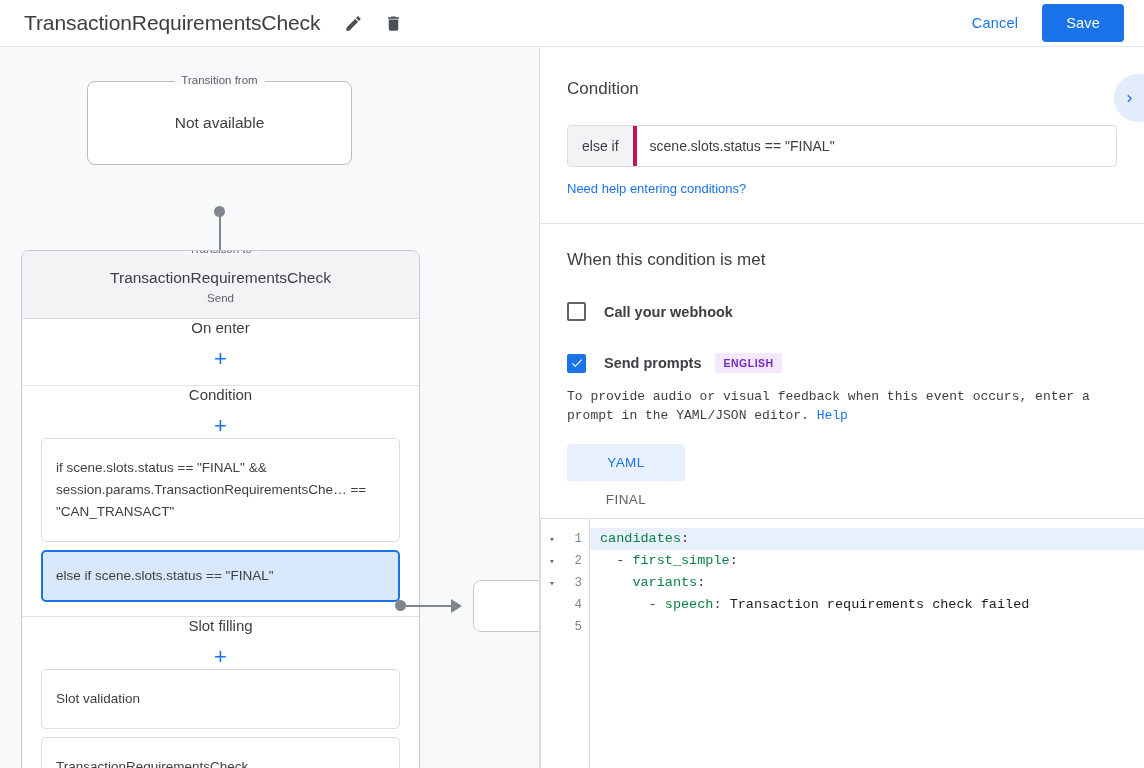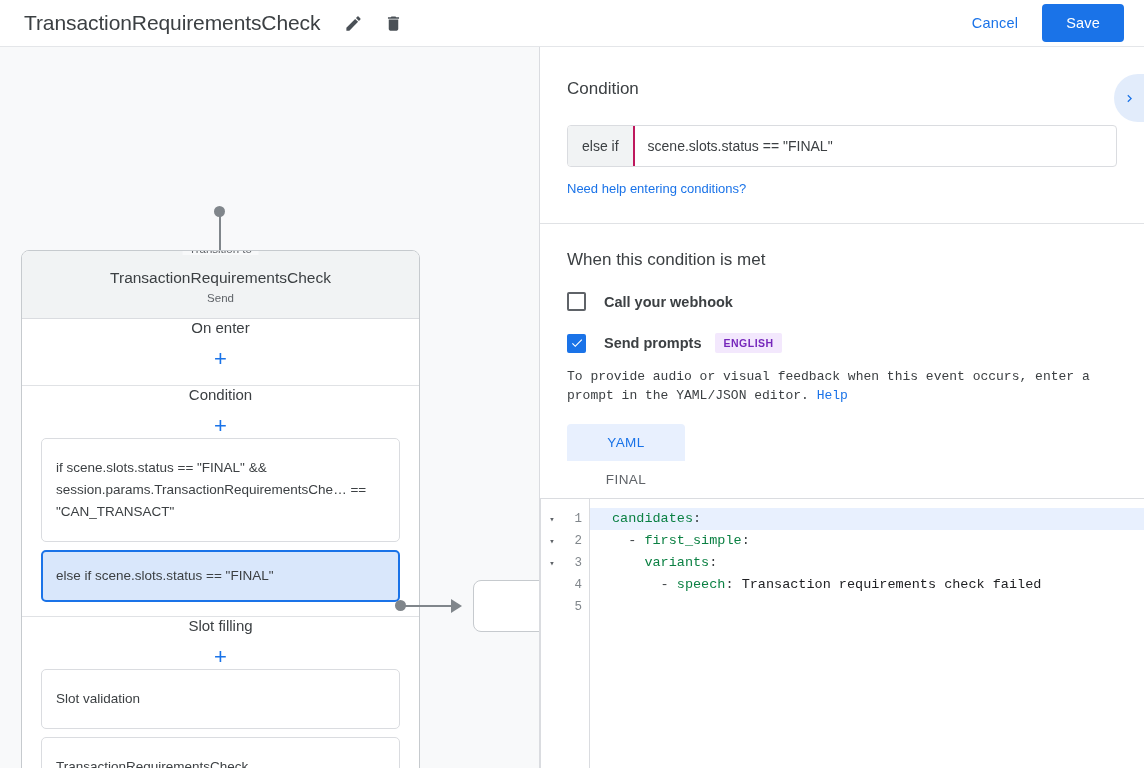--- a/index.html
+++ b/index.html
@@ -151,21 +151,21 @@
   }
   .panel-sec-cond { padding: 32px 27px 26px; border-bottom: 1px solid #e0e2e5; }
   .panel-h {
     font-size: 17px; color: #3c4043; font-weight: 400; margin-bottom: 26px;
   }
   .cond-row {
     display: flex; border: 1px solid #dadce0; border-radius: 4px;
     height: 42px; overflow: hidden; background: #fff;
   }
   .cond-prefix {
-    background: #f1f3f4; border-right: 2px solid #be185d;
+    background: #f1f3f4; border-right: 4px solid #be185d;
     display: flex; align-items: center; padding: 16px 14px;
     font-size: 14px; color: #3c4043; white-space: nowrap;
   }
   .cond-input {
     flex: 1 1 auto; border: none; outline: none; padding: 0 13px;
     font-size: 14px; color: #3c4043; font-family: "Liberation Sans", sans-serif;
     background: transparent;
   }
   .cond-help {
     display: inline-block; margin-top: 14px;
@@ -173,21 +173,21 @@
   }
 
   .expand-tab {
     position: absolute; right: 0; top: 27px;
     width: 30px; height: 48px; background: #e2ecfb;
     border-radius: 24px 0 0 24px;
     display: flex; align-items: center; justify-content: center; cursor: pointer;
   }
 
   .panel-sec-met { padding: 26px 27px 0; }
-  .chkrow { display: flex; align-items: center; margin-top: 22px; }
+  .chkrow { display: flex; align-items: center; margin-top: 32px; }
   .chkbox {
     width: 19px; height: 19px; border: 2px solid #5f6368; border-radius: 2px;
     background: #fff; cursor: pointer; flex: 0 0 auto;
   }
   .chkbox.checked {
     background: #1a73e8; border-color: #1a73e8;
     display: flex; align-items: center; justify-content: center;
   }
   .chklabel {
     margin-left: 18px; font-size: 14.5px; color: #3c4043;
@@ -228,21 +228,21 @@
   }
   .gline .fold {
     width: 22px; text-align: center; font-size: 9px; color: #5f6368; cursor: pointer;
   }
   .gline .num { flex: 1 1 auto; text-align: right; padding-right: 7px; }
   .code {
     flex: 1 1 auto; padding-top: 9px; overflow: hidden;
     font-family: "Liberation Mono", monospace; font-size: 13.5px;
     white-space: pre; position: relative;
   }
-  .cline { height: 22px; line-height: 22px; padding-left: 22px; }
+  .cline { height: 22px; line-height: 22px; padding-left: 10px; }
   .cline.hl { background: #e8f0fe; }
   .tok-key { color: #0b8043; }
   .tok-punct { color: #3c4043; }
   .tok-val { color: #202124; }
 </style>
 </head>
 <body>
 
 <div id="app">
 
@@ -262,20 +262,24 @@
     </button>
 
     <div class="hdr-spacer"></div>
 
     <button class="btn-cancel">Cancel</button>
     <button class="btn-save">Save</button>
   </div>
 
   <div class="canvas">
 
+    <div class="node-from">
+      <div class="node-legend">Transition from</div>
+      <div class="node-from-label">Not available</div>
+    </div>
 
     <div class="conn-dot-top"></div>
     <div class="conn-line-v"></div>
     <div class="conn-arrow-down"></div>
 
     <div class="node-to">
       <div class="node-to-legend">Transition to</div>
       <div class="node-to-head">
         <div class="node-to-title">TransactionRequirementsCheck</div>
         <div class="node-to-sub">Send</div>

